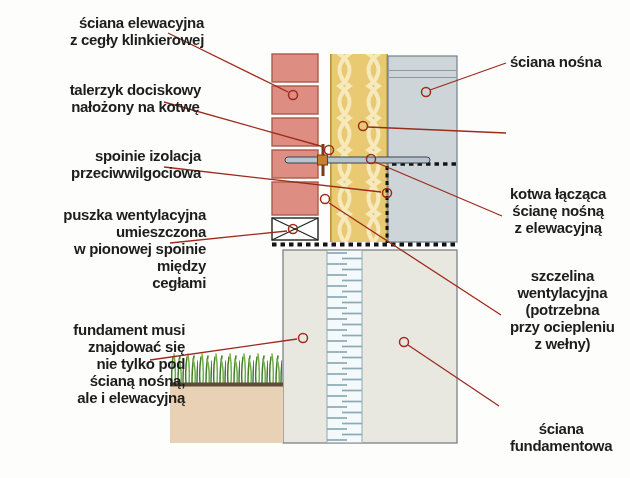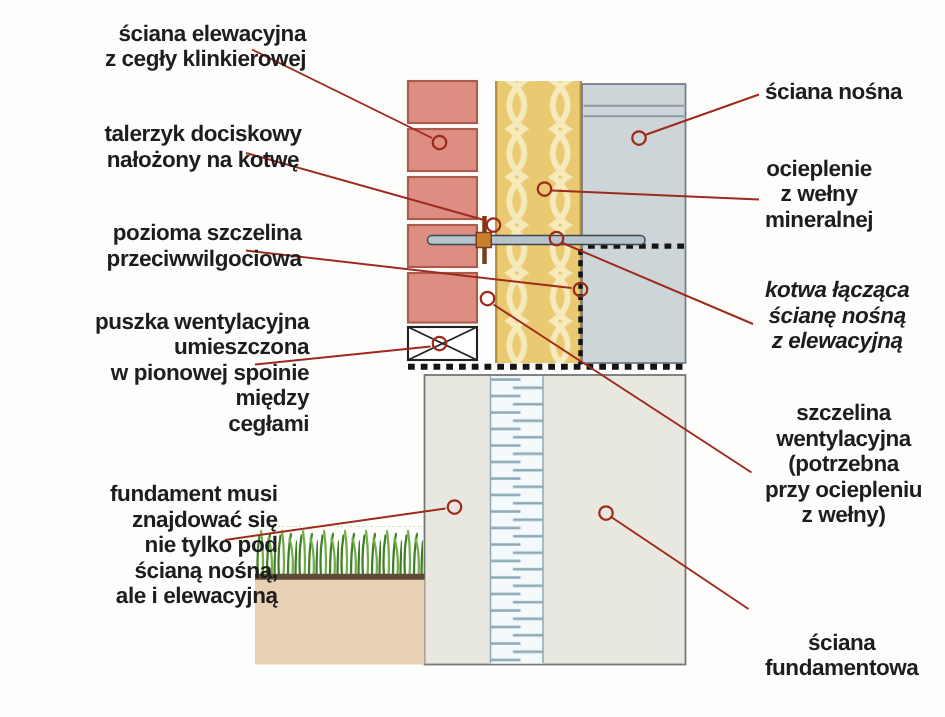--- a/index.html
+++ b/index.html
@@ -129,38 +129,35 @@
       <circle cx="371" cy="159" r="4.5"></circle>
       <circle cx="325" cy="199" r="4.5"></circle>
       <circle cx="404" cy="342" r="4.5"></circle>
     </g>
   </svg>
 
   <div class="label ra" style="top:14px;  right:467px;">ściana elewacyjna
 z cegły klinkierowej</div>
   <div class="label ra" style="top:81px;  right:470px;text-align:center;">talerzyk dociskowy
 nałożony na kotwę</div>
-  <div class="label ra" style="top:147px; right:470px;">pozioma szczelina
+  <div class="label ra" style="top:147px; right:470px;">spoinie izolacja
 przeciwwilgociowa</div>
   <div class="label ra" style="top:206px; right:465px;">puszka wentylacyjna
 umieszczona
 w pionowej spoinie
 między
 cegłami</div>
   <div class="label ra" style="top:321px; right:486px;">fundament musi
 znajdować się
 nie tylko pod
 ścianą nośną,
 ale i elewacyjną</div>
 
   <div class="label la" style="top:53px;  left:510px;">ściana nośna</div>
-  <div class="label la" style="top:104px; left:510px;">ocieplenie
-z wełny
-mineralnej</div>
-  <div class="label la" style="top:185px; left:510px;font-style:italic;">kotwa łącząca
+  <div class="label la" style="top:185px; left:510px;">kotwa łącząca
 ścianę nośną
 z elewacyjną</div>
   <div class="label la" style="top:267px; left:510px;">szczelina
 wentylacyjna
 (potrzebna
 przy ociepleniu
 z wełny)</div>
   <div class="label la" style="top:388px; left:510px;margin-top:32px;">ściana
 fundamentowa</div>
 

